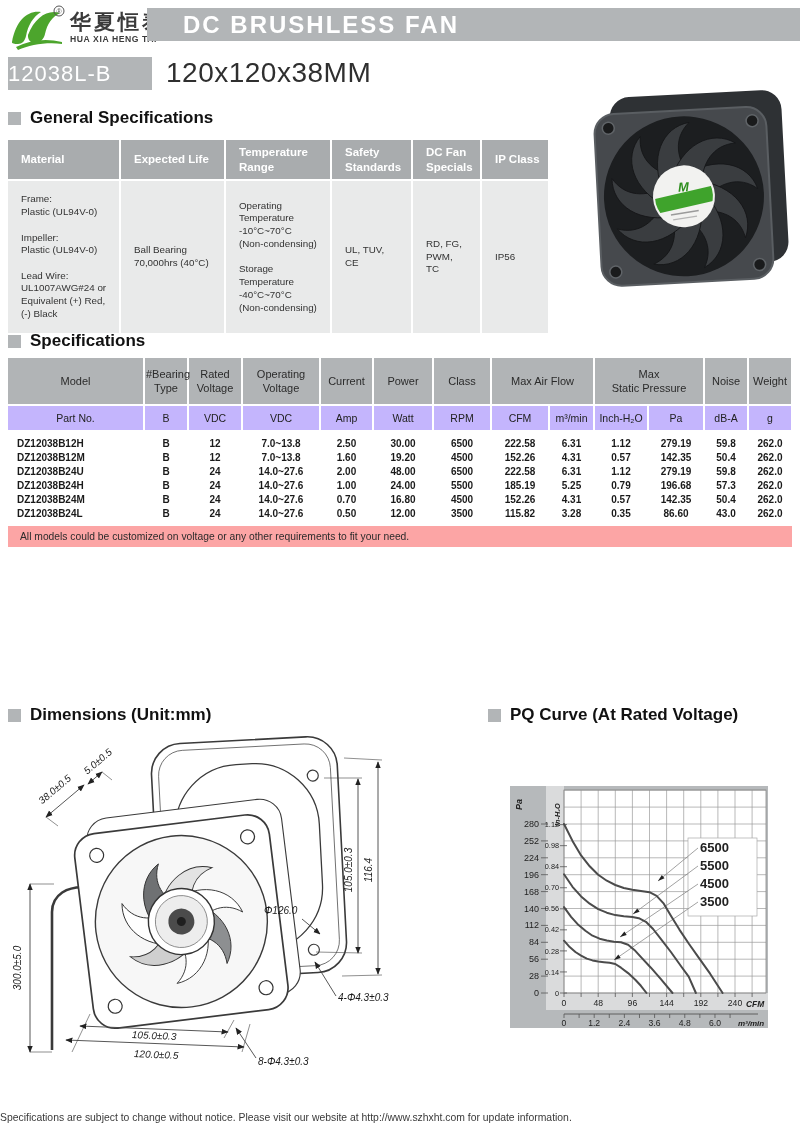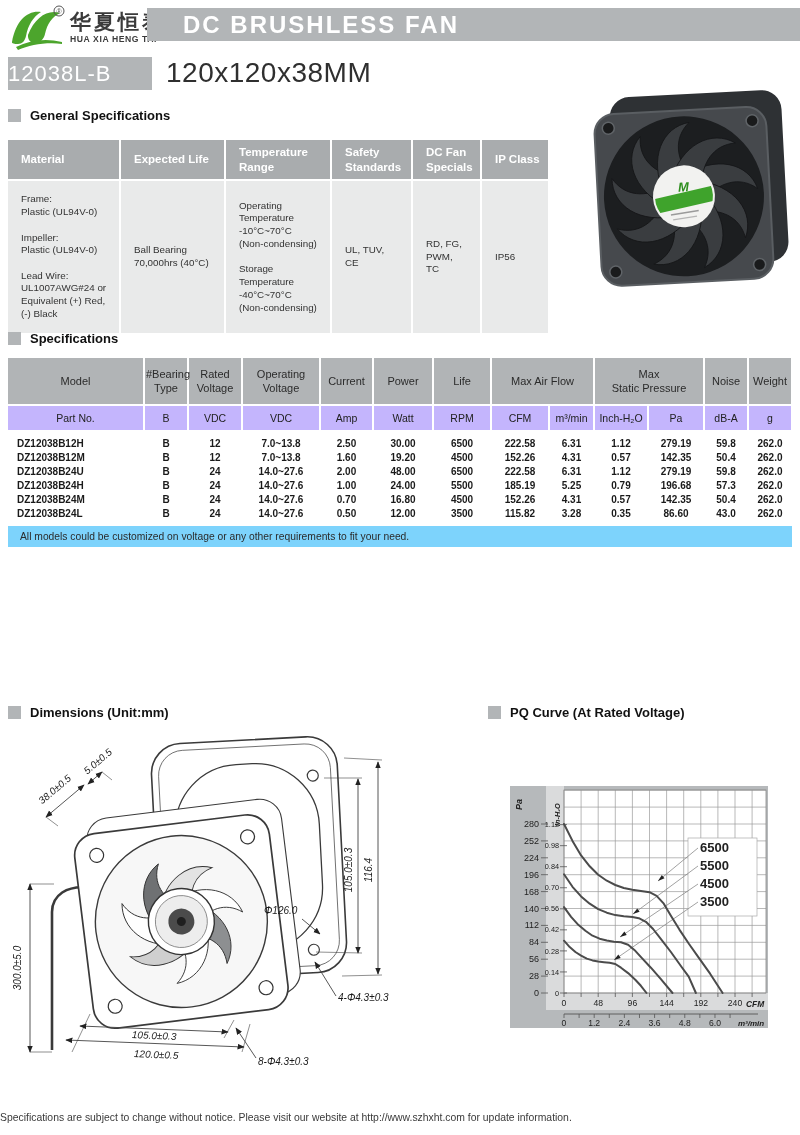--- a/index.html
+++ b/index.html
@@ -12,21 +12,21 @@
   .logo-text{margin-left:4px;padding-top:6px;}
   .logo-cn{font-size:21px;font-weight:bold;color:#3b3b3b;letter-spacing:3px;line-height:24px;}
   .logo-en{font-size:8.6px;font-weight:bold;color:#3b3b3b;letter-spacing:0.6px;line-height:11px;}
   .banner{position:absolute;left:147px;top:8px;right:0;height:33px;background:#b2b5b7;
           color:#fff;font-size:24px;font-weight:bold;letter-spacing:2px;line-height:34px;padding-left:36px;}
   .model-box{position:absolute;left:8px;top:57px;width:144px;height:33px;background:#b2b5b7;
              color:#fff;font-size:22px;letter-spacing:1px;text-align:left;line-height:33px;}
   .size-text{position:absolute;left:166px;top:55px;font-size:28px;color:#2f2f2f;letter-spacing:0.5px;line-height:36px;}
 
   
-  .sec{position:absolute;display:flex;align-items:center;gap:9px;font-size:13px;font-weight:bold;color:#111;}
+  .sec{position:absolute;display:flex;align-items:center;gap:9px;font-size:17px;font-weight:bold;color:#111;}
   .sec .bullet{width:13px;height:13px;background:#b2b5b7;flex:0 0 auto;}
   .sec-general{left:8px;top:108px;}
   .sec-spec{left:8px;top:331px;}
   .sec-dim{left:8px;top:705px;}
   .sec-pq{left:488px;top:705px;}
 
   
   .gen-table{position:absolute;left:8px;top:140px;width:541px;border-collapse:collapse;table-layout:fixed;}
   .gen-table th{background:#a9acae;color:#fff;font-size:11.5px;font-weight:bold;text-align:left;
                 padding:3px 4px 3px 13px;height:33px;vertical-align:middle;border-right:2px solid #fff;
@@ -35,21 +35,21 @@
                 border-right:2px solid #fff;white-space:pre-line;line-height:1.3;height:140px;}
 
   
   .spec-table{position:absolute;left:8px;top:358px;width:784px;border-collapse:collapse;table-layout:fixed;text-align:center;}
   .spec-table tr.g th{background:#b1b4b6;color:#2b2b2b;font-size:11px;font-weight:normal;height:44px;
                       vertical-align:middle;white-space:pre-line;line-height:1.3;border-right:2px solid #fff;border-bottom:2px solid #fff;}
   .spec-table tr.u th{background:#c4b5fd;color:#222;font-size:10.5px;font-weight:normal;height:22px;border-right:2px solid #fff;}
   .spec-table tbody td{font-size:10px;font-weight:bold;color:#1a1a1a;height:14px;padding:0;}
   .spec-table tbody tr:first-child td{padding-top:6px;}
   .spec-table tbody td.pn{text-align:left;padding-left:9px;}
-  .spec-note{position:absolute;left:8px;top:526px;width:784px;height:21px;background:#7dd3fc;
+  .spec-note{position:absolute;left:8px;top:526px;width:784px;height:21px;background:#fca5a5;
              font-size:10.3px;color:#2b2b2b;line-height:21px;padding-left:12px;box-sizing:border-box;}
 
   
   .fan-photo{position:absolute;left:588px;top:80px;width:206px;height:234px;}
   .dims{position:absolute;left:6px;top:722px;width:478px;height:368px;}
   .pq{position:absolute;left:510px;top:786px;width:258px;height:242px;}
   svg{font-family:"Liberation Sans",sans-serif;}
   .dim{font-size:10px;font-style:italic;fill:#1b1b1b;}
 
   .footer{position:absolute;left:0;top:1112px;width:100%;font-size:10.4px;color:#3a3a3a;}
@@ -199,21 +199,21 @@
       <tr class="g">
         <th>Model</th>
         <th>#Bearing
 Type</th>
         <th>Rated
 Voltage</th>
         <th>Operating
 Voltage</th>
         <th>Current</th>
         <th>Power</th>
-        <th>Life</th>
+        <th>Class</th>
         <th colspan="2">Max Air Flow</th>
         <th colspan="2">Max
 Static Pressure</th>
         <th>Noise</th>
         <th>Weight</th>
       </tr>
       <tr class="u">
         <th>Part No.</th>
         <th>B</th>
         <th>VDC</th>

